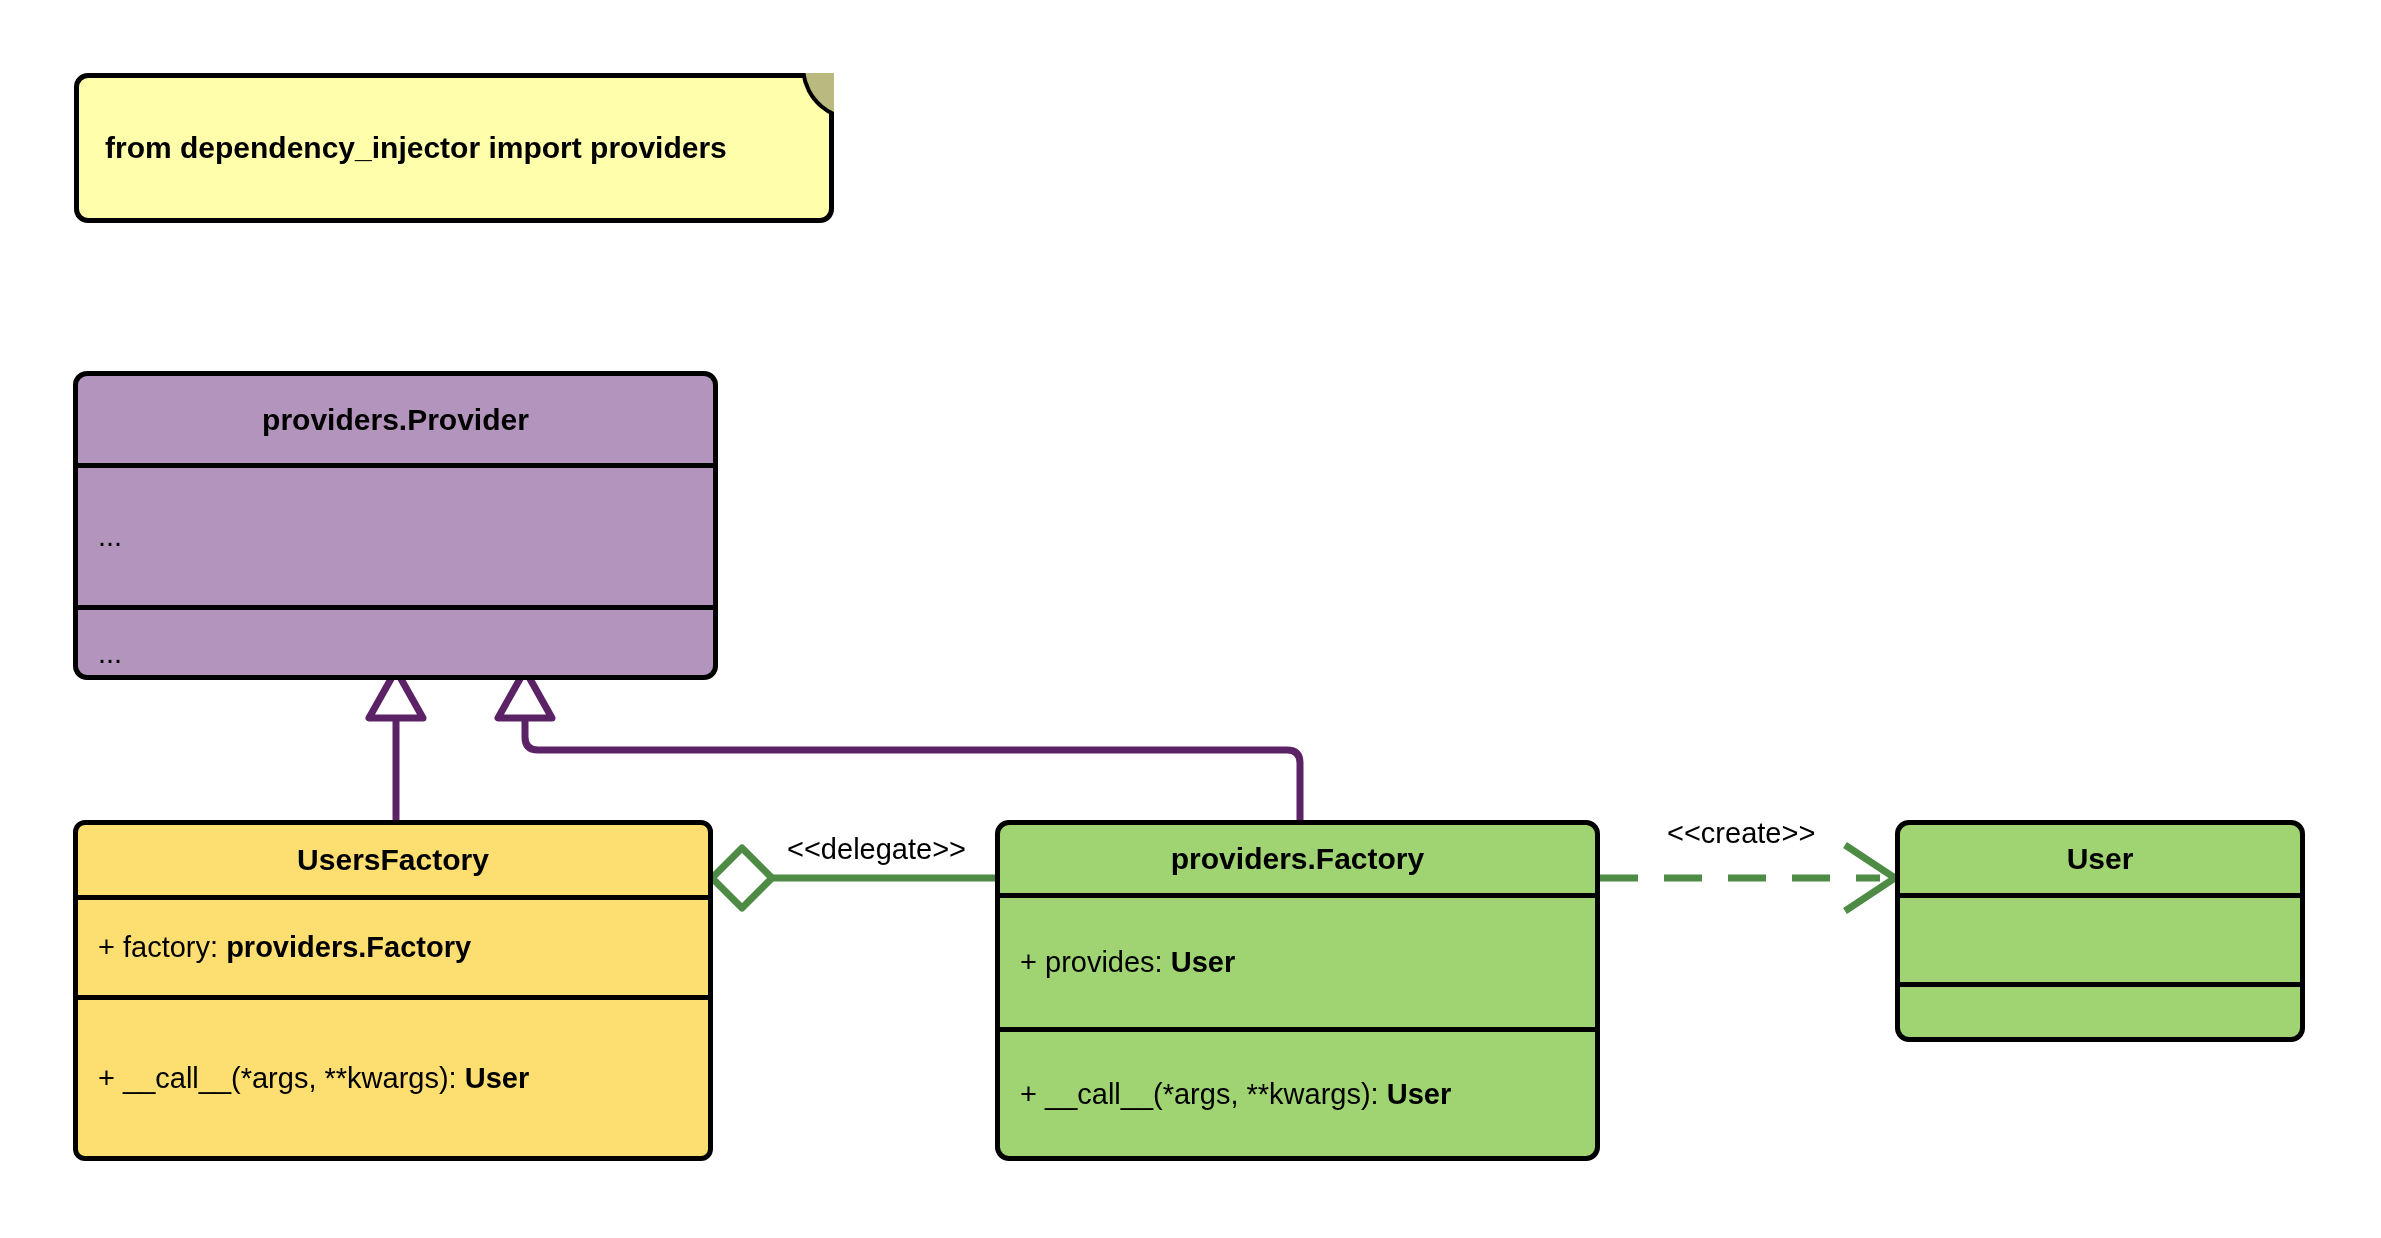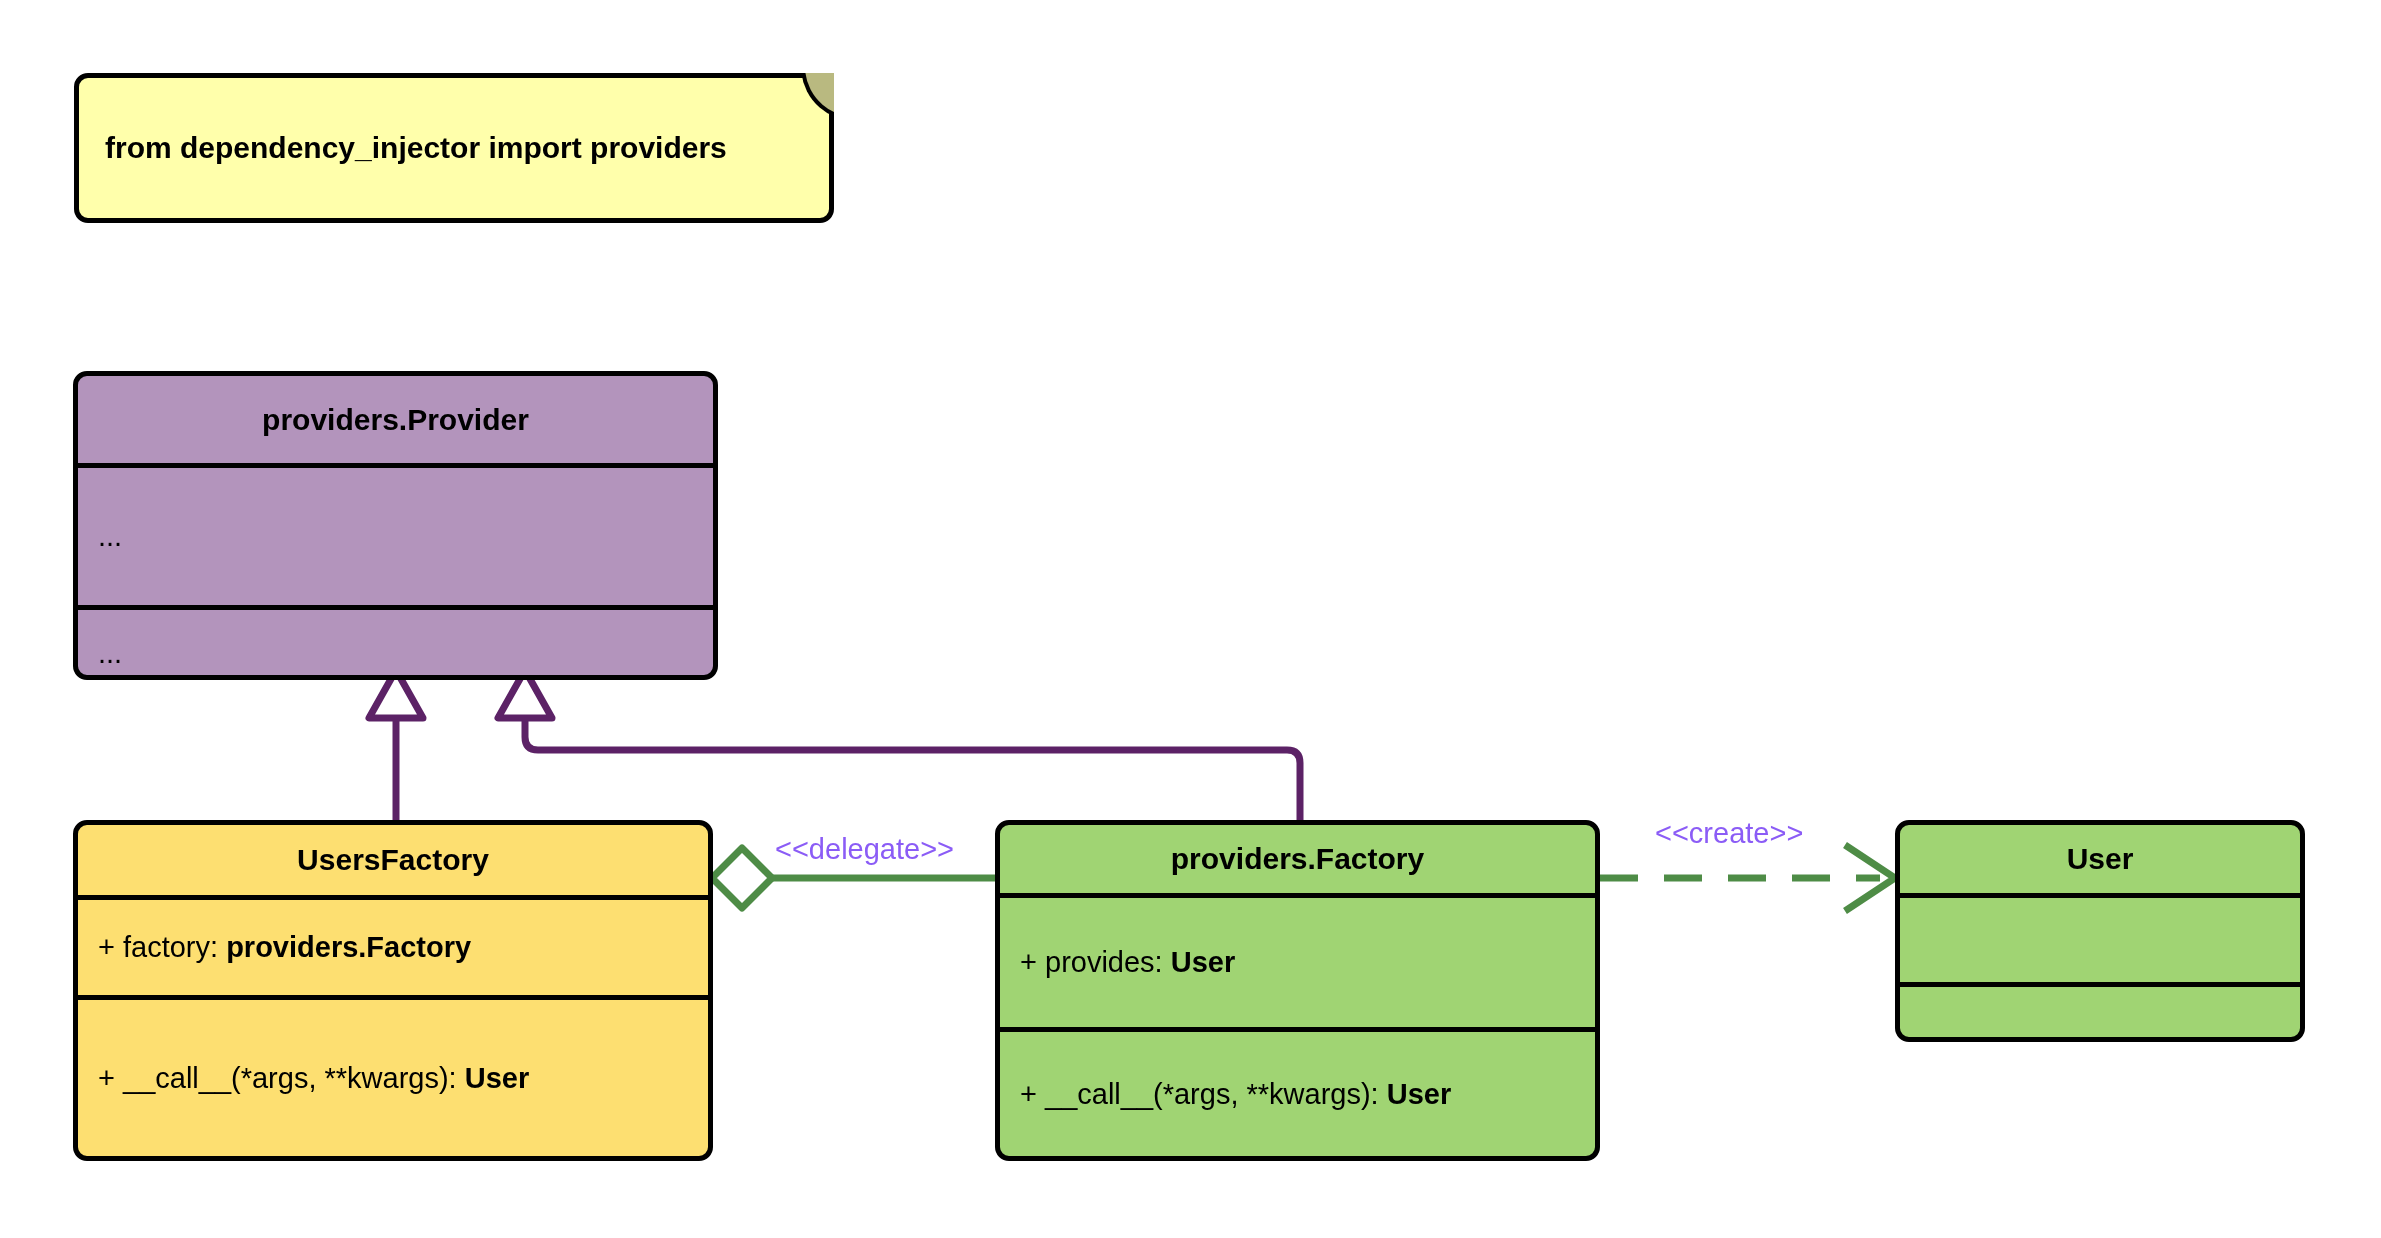--- a/index.html
+++ b/index.html
@@ -104,22 +104,23 @@
     top: 0;
     width: 2381px;
     height: 1238px;
     pointer-events: none;
   }
 
   
   .edge-label {
     position: absolute;
     font-size: 29px;
-    color: #8b5cf6;
+    color: #000000;
     white-space: nowrap;
+    margin-left: 12px;
   }
 </style>
 </head>
 <body>
 
 <div id="canvas">
 
   <svg id="connectors" viewBox="0 0 2381 1238" xmlns="http://www.w3.org/2000/svg">
 
     <g>
@@ -153,21 +154,21 @@
   <div class="uml-box fill-purple" style="left:73px; top:371px; width:645px; height:309px;">
     <div class="uml-title" style="height:92px;">providers.Provider</div>
     <div class="uml-compartment divider" style="height:142px;">
       <span class="member">...</span>
     </div>
     <div class="uml-compartment" style="height:87px;">
       <span class="member">...</span>
     </div>
   </div>
 
-  <div class="uml-box fill-yellow" style="left:73px; top:820px; width:640px; height:341px;">
+  <div class="uml-box fill-yellow" style="left:73px; top:820px; width:640px; height:341px;border-radius:12px;">
     <div class="uml-title" style="height:75px;">UsersFactory</div>
     <div class="uml-compartment divider" style="height:100px;">
       <span class="member">
         <span>+</span>
         <span>factory: </span><b>providers.Factory</b>
       </span>
     </div>
     <div class="uml-compartment" style="height:156px;">
       <span class="member">
         <span>+</span>

